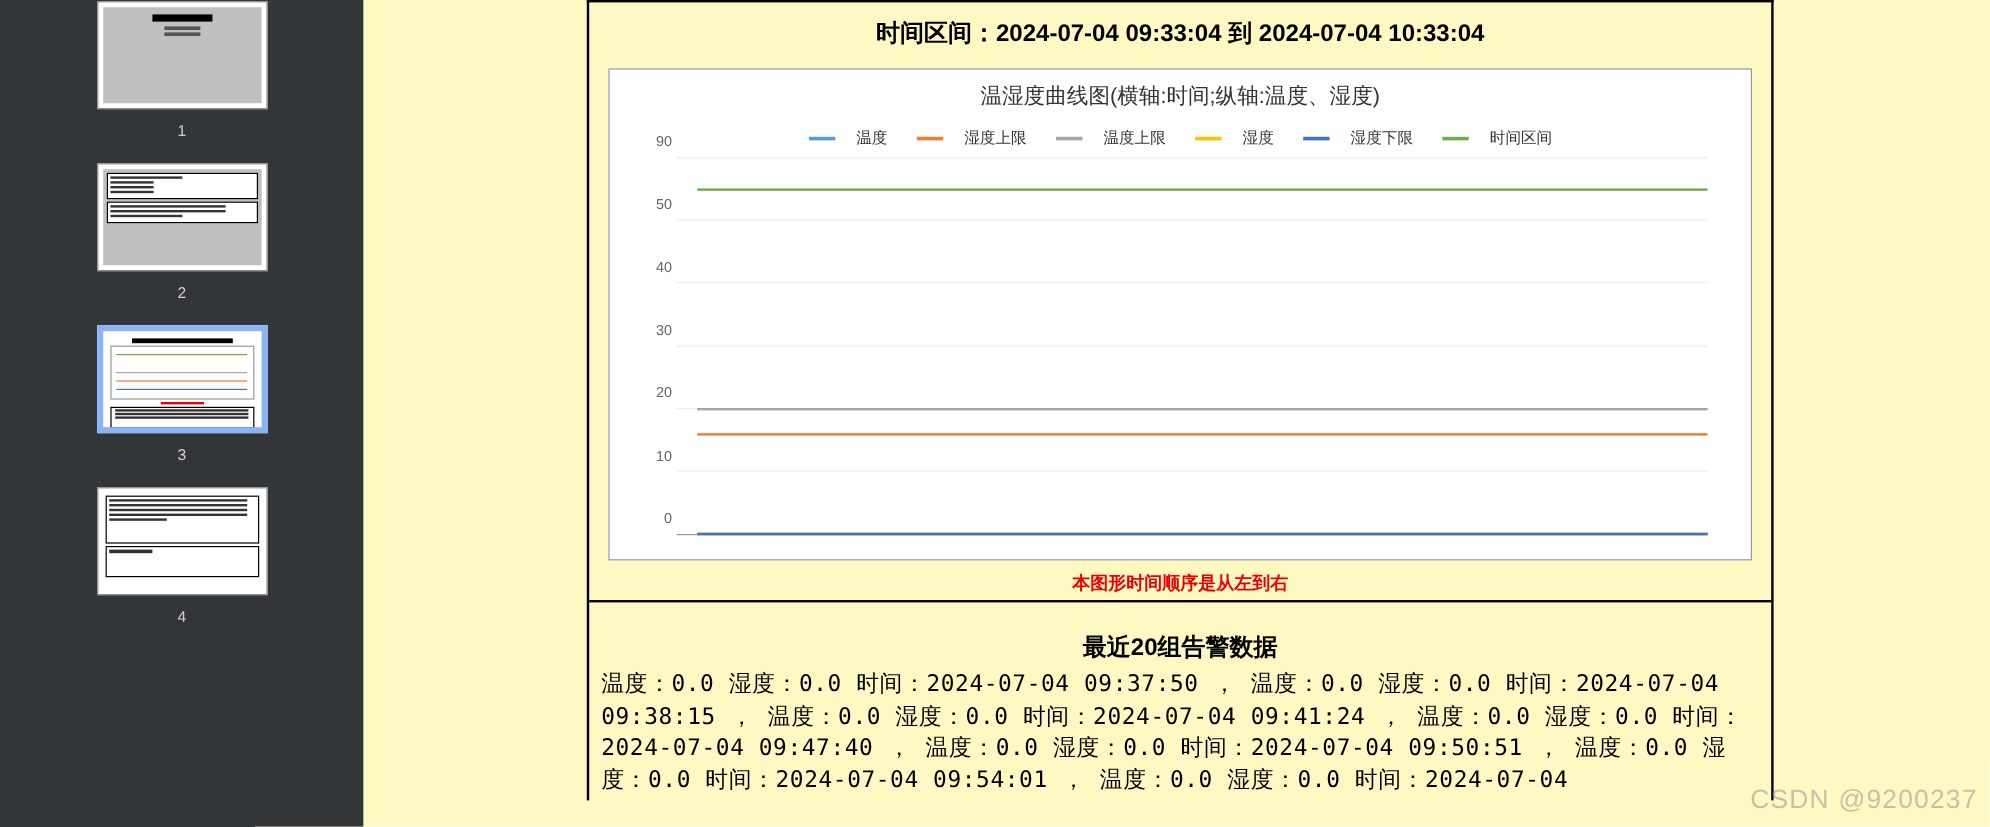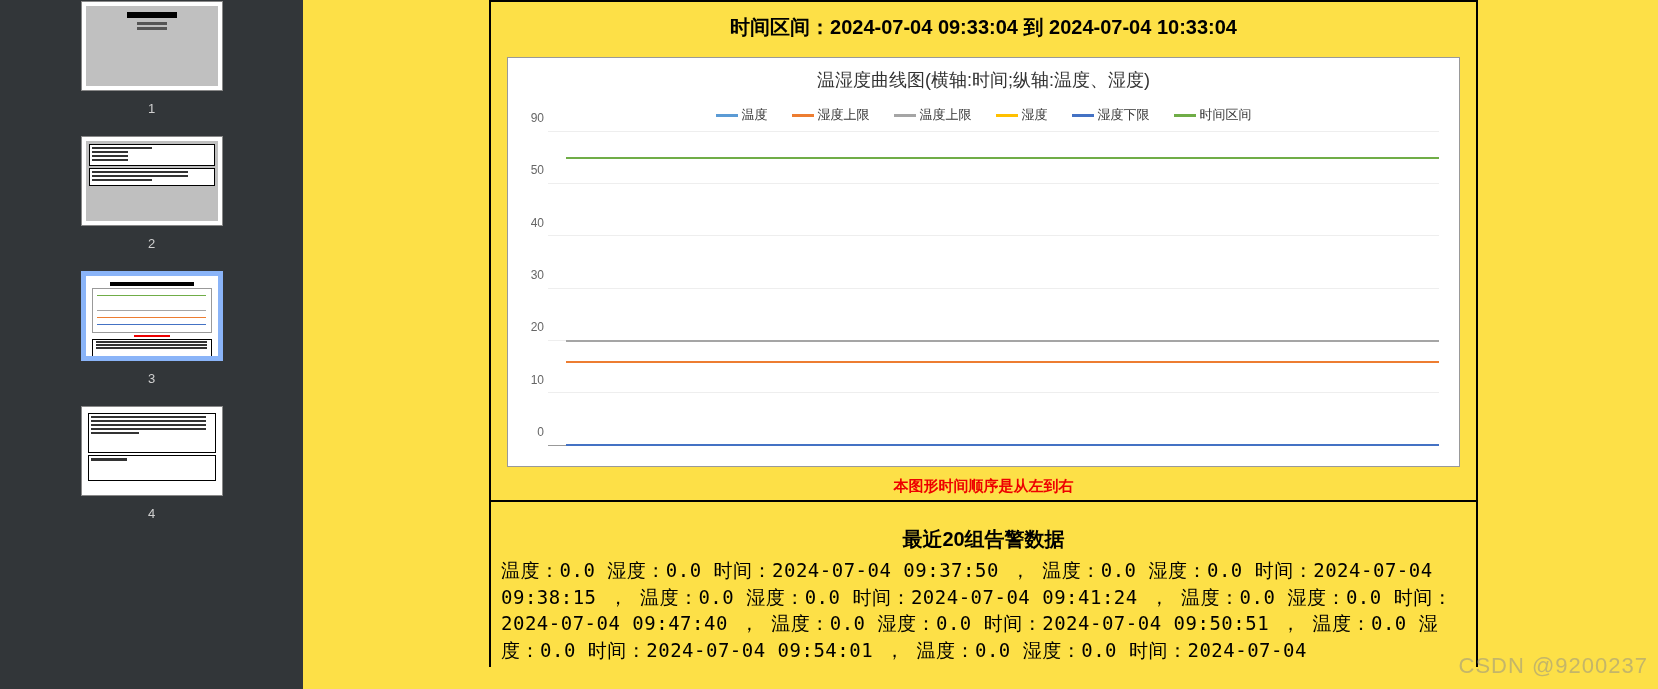--- a/index.html
+++ b/index.html
@@ -21,28 +21,28 @@
 .thumb3-inner { width: 100%; height: 100%; padding: 2px; }
 .thumb3-header { height: 4px; background: #000; width: 70%; margin: 0 auto 2px; }
 .thumb3-chart { border: 0.5px solid #999; height: 45px; width: 100%; position: relative; padding: 4px 2px 2px; }
 .thumb3-cline { height: 1px; width: 95%; margin: 0 auto 6px; }
 .thumb3-redtext { height: 2px; width: 30%; background: #e00; margin: 2px auto; }
 .thumb3-table { border: 0.5px solid #000; height: 18px; width: 100%; margin-top: 1px; padding: 1px; }
 .thumb3-trow { height: 2px; background: #333; width: 95%; margin: 0 auto 1px; }
 .thumb4-inner { width: 100%; height: 100%; padding: 2px; }
 .thumb4-box { border: 0.5px solid #000; height: 40px; width: 100%; margin-bottom: 2px; padding: 2px; }
 .thumb4-line { height: 2px; background: #333; width: 95%; margin-bottom: 2px; }
-.main { flex: 1; background: #fde047; height: 100%; overflow: hidden; padding-left: 186px; padding-top: 0; }
+.main { flex: 1; background: #fef9c3; height: 100%; overflow: hidden; padding-left: 186px; padding-top: 0; }
 .page { width: 100%; padding-right: 180px; }
 .doc-border { border: 2px solid #000; border-bottom: none; }
 .section-heading { text-align: center; font-weight: bold; font-size: 20px; padding: 12px 0 8px; }
-.chart-box { border: 1px solid #999; margin: 8px 16px 4px; padding: 10px 10px 6px; background: #fff; }
+.chart-box { border: 1px solid #999; margin: 8px 16px 4px; padding: 10px 26px 6px; background: #fff; }
 .chart-title { text-align: center; font-size: 18px; color: #333; margin-bottom: 14px; }
 .legend { display: flex; justify-content: center; gap: 24px; font-size: 13px; color: #333; margin-bottom: 8px; }
-.legend-item { display: flex; align-items: center; gap: 4px; }
+.legend-item { display: flex; align-items: center; gap: 18px; }
 .legend-swatch { width: 22px; height: 3px; }
 .chart-area { position: relative; height: 328px; margin-left: 30px; margin-right: 10px; }
 .y-axis { position: absolute; left: -30px; top: 0; bottom: 14px; width: 28px; }
 .y-tick { position: absolute; right: 2px; font-size: 12px; color: #666; transform: translateY(-50%); }
 .plot { position: absolute; left: 0; right: 0; top: 0; bottom: 14px; border-bottom: 1px solid #999; }
 .grid-line { position: absolute; left: 0; right: 0; height: 1px; background: #eee; }
 .data-line { position: absolute; height: 2px; }
 .chart-note { text-align: center; color: #e00; font-weight: bold; font-size: 15px; padding: 6px 0 4px; }
 .alert-section { border-top: 2px solid #000; }
 .alert-heading { text-align: center; font-weight: bold; font-size: 20px; padding: 24px 0 4px; }

